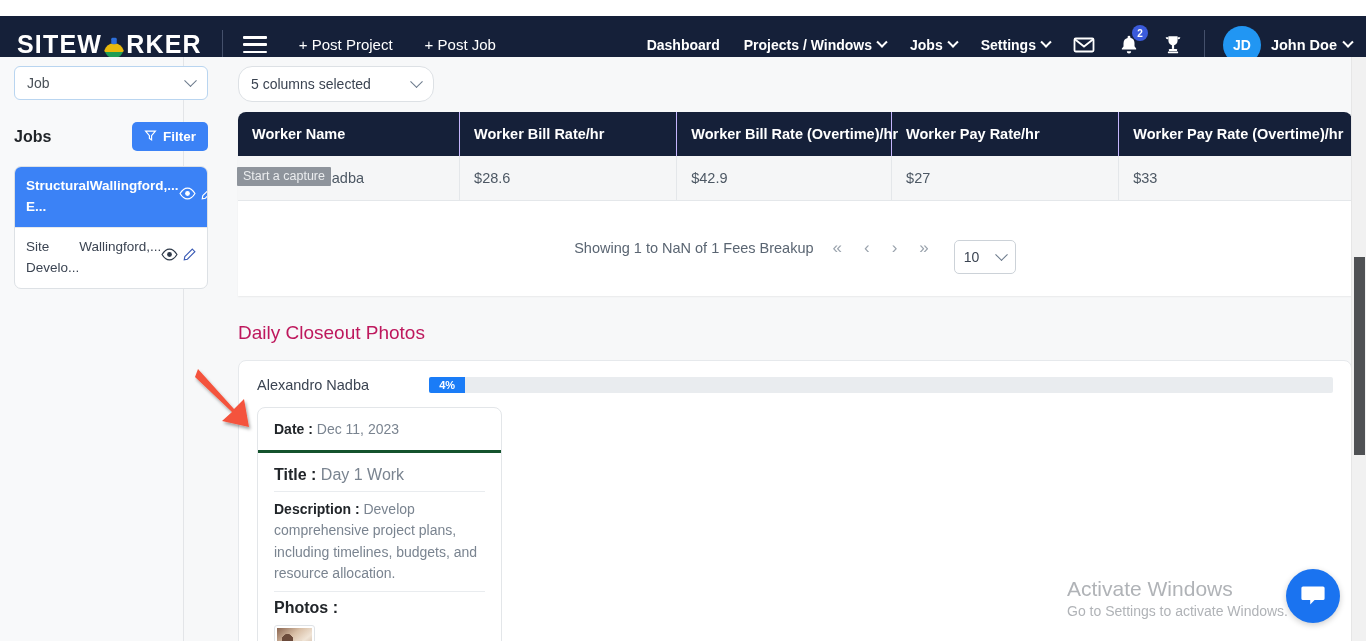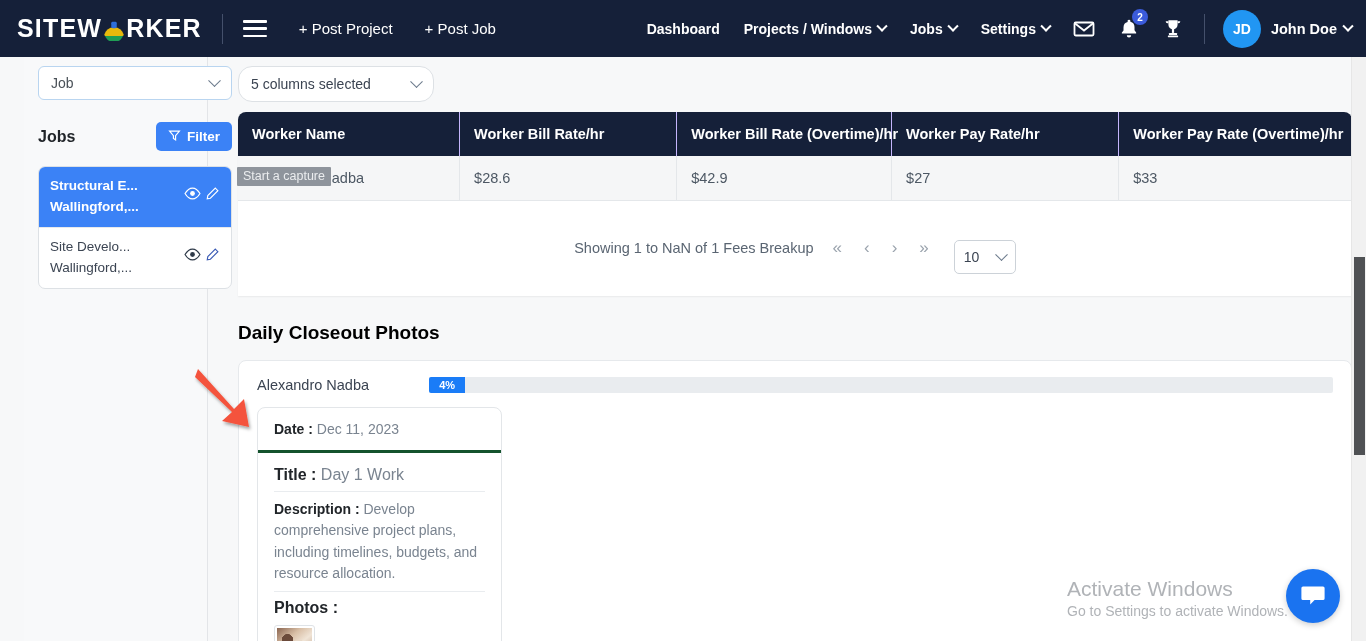--- a/index.html
+++ b/index.html
@@ -5,21 +5,21 @@
   * { box-sizing: border-box; margin: 0; padding: 0; }
   html, body {
     width: 1366px; height: 641px;
     overflow: hidden;
     font-family: "Liberation Sans", sans-serif;
     background: #ffffff;
   }
 
   
   .topnav {
-    position: absolute; top: 0; left: 0;
+    position: absolute; top: 16px; left: 0;
     width: 1366px; height: 57px;
     background: #152039;
     display: flex; align-items: center;
     color: #ffffff;
   }
   .logo-wrap {
     display: flex; align-items: center;
     margin-left: 17px;
     letter-spacing: .5px;
   }
@@ -91,21 +91,20 @@
     background: #f7f8f9;
   }
 
   
   .sidebar {
     position: absolute; top: 0; left: 0;
     width: 184px; height: 584px;
     background: #f8f9fa;
     border-right: 1px solid #e3e5e8;
     padding: 0 14px;
-    margin-left: 24px;
   }
   .job-select {
     margin-top: 9px;
     height: 34px; width: 194px;
     border: 1px solid #b9d5f0; border-radius: 6px;
     background: #fff;
     display: flex; align-items: center; justify-content: space-between;
     padding: 0 12px;
     font-size: 14px; color: #495057;
     cursor: pointer;
@@ -135,21 +134,21 @@
     border: 1px solid #dde1e5; border-radius: 7px;
     overflow: hidden; background: #fff;
   }
   .jobcard {
     display: flex; align-items: center; justify-content: space-between;
     padding: 9px 11px; cursor: pointer;
     font-size: 13.5px; line-height: 1.55;
   }
   .jobcard.active { background: #3b82f6; color: #fff; font-weight: bold; }
   .jobcard.plain { color: #3b4452; border-top: 1px solid #e6e9ec; }
-  .jobcard .lines { display: flex; flex-direction: column; }
+  .jobcard .lines { display: flex; flex-direction: row; }
   .jobcard .icons { display: flex; gap: 4px; align-items: center; }
 
   
   .main {
     position: absolute; top: 0; left: 224px;
     width: 1142px; height: 584px;
     overflow: hidden;
   }
   .cols-select {
     margin: 9px 0 0 14px;
@@ -192,21 +191,21 @@
   .pg-select {
     width: 62px; height: 34px; border: 1px solid #ccd2d8; border-radius: 5px;
     display: flex; align-items: center; justify-content: space-between;
     padding: 0 9px; font-size: 14px; color: #3b4452; cursor: pointer;
     margin-left: 6px;
     margin-top: 19px;
   }
 
   .section-title {
     margin: 26px 0 16px 14px;
-    font-size: 19px; font-weight: bold; color: #000000;
+    font-size: 19px; font-weight: normal; color: #be185d;
   }
   .photos-card {
     margin: 14px 14px 0 14px;
     background: #fff;
     border: 1px solid #e6e9ec; border-radius: 8px;
     padding: 16px 18px 0 18px;
     height: 300px;
   }
   .worker-row { display: flex; align-items: center; gap: 22px; }
   .worker-name { font-size: 14.5px; color: #3b4452; min-width: 150px; }

